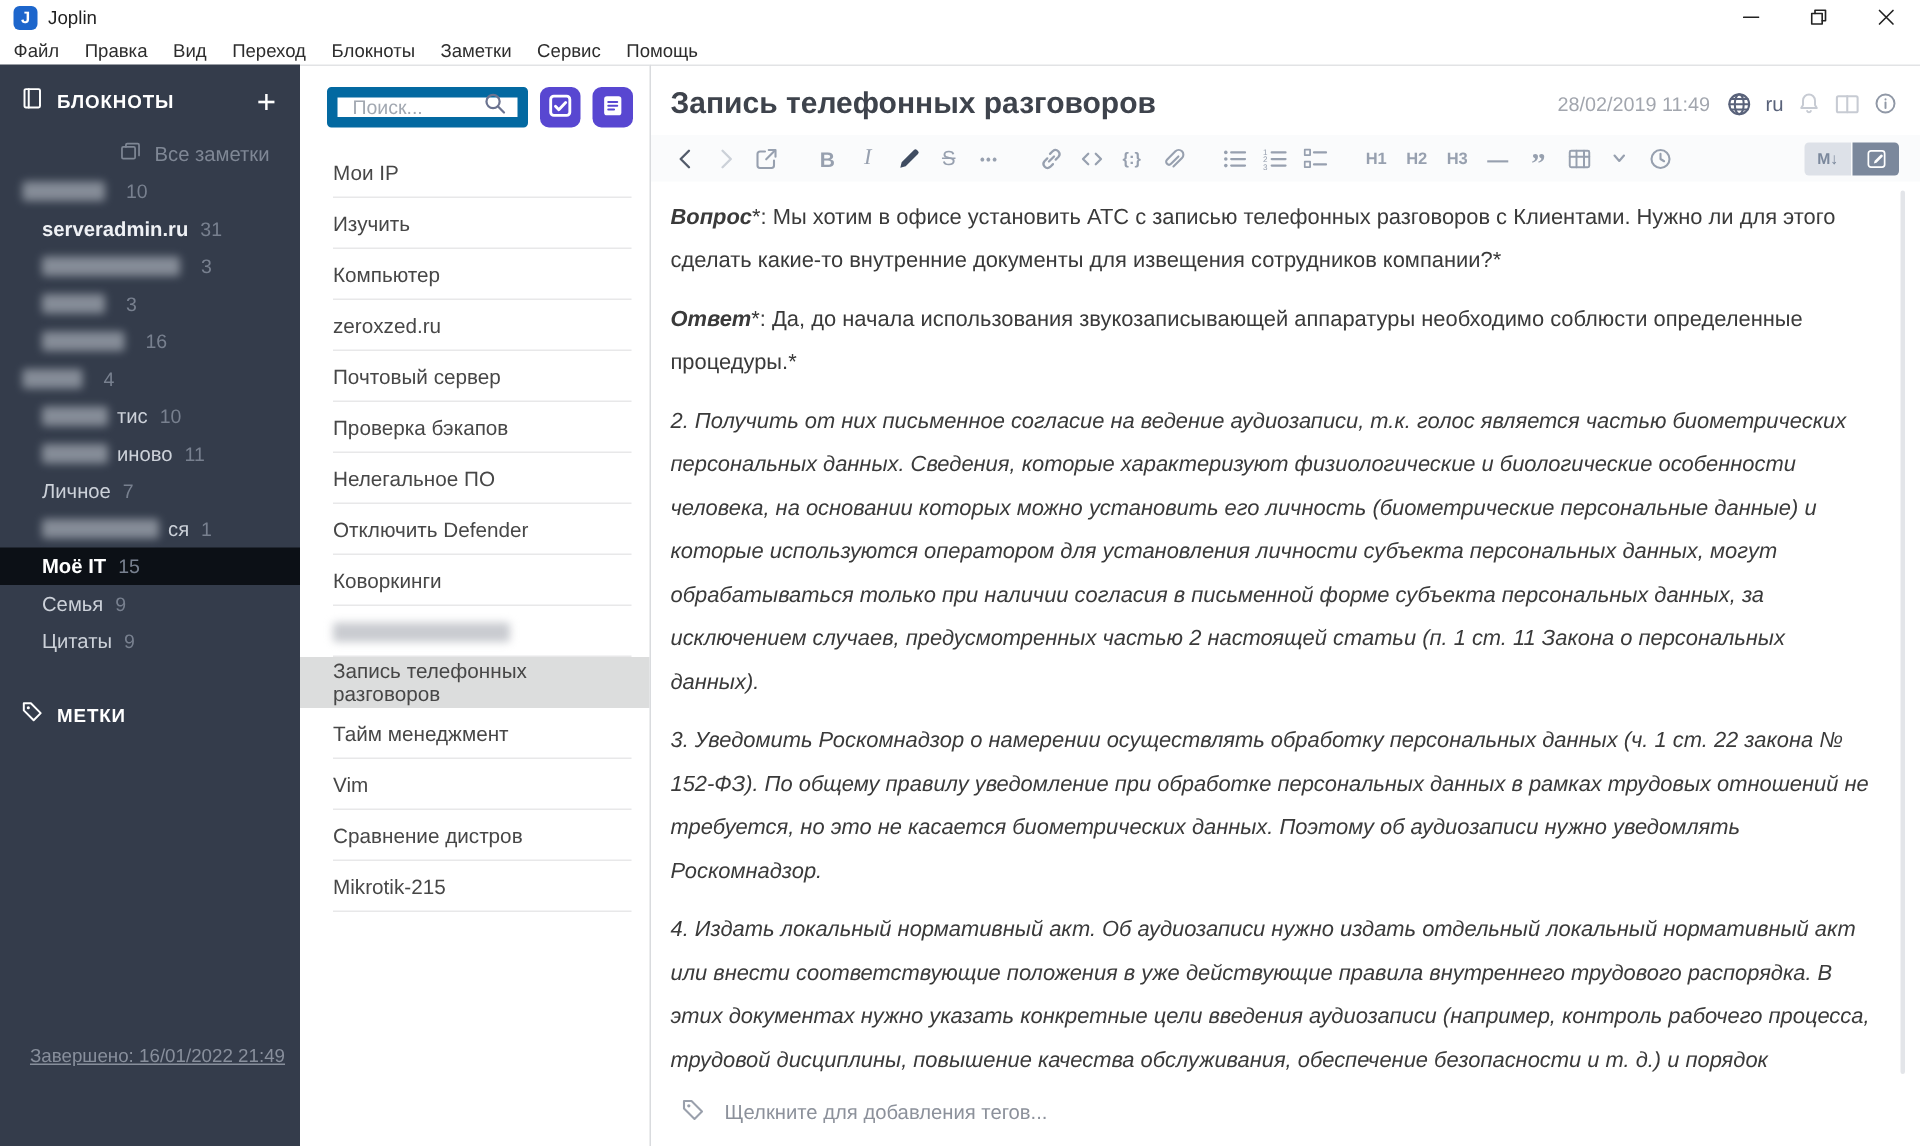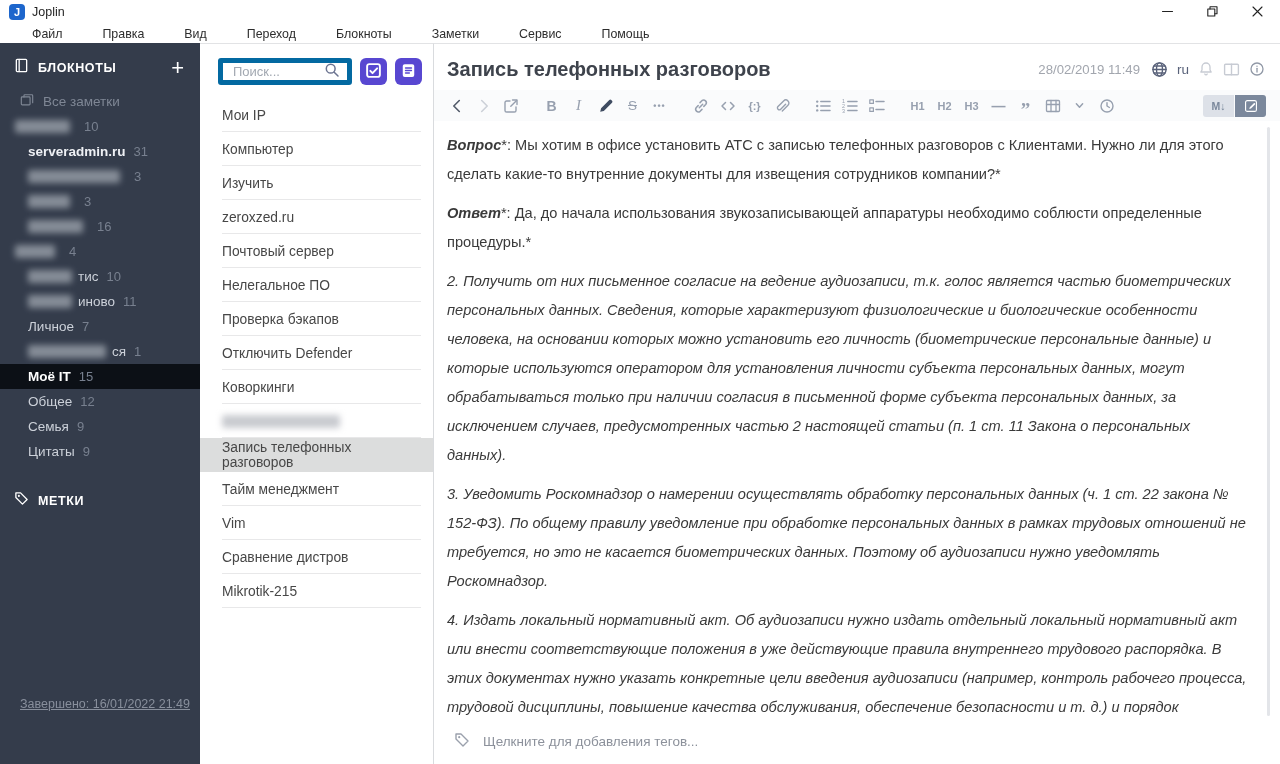--- a/index.html
+++ b/index.html
@@ -10,46 +10,46 @@
   .titlebar{height:24px;display:flex;align-items:center;padding-left:9px;background:#fff;}
   .logo{width:16px;height:16px;border-radius:4px;background:#1d66cc;color:#fff;font-size:11px;font-weight:bold;
         display:flex;align-items:center;justify-content:center;margin-right:7px;}
   .apptitle{font-size:12.5px;color:#1f1f1f;}
   .winctl{margin-left:auto;display:flex;height:24px;}
   .wbtn{width:45px;border:0;background:none;display:flex;align-items:center;justify-content:center;color:#1a1a1a;font-size:13px;padding:0;}
   .wbtn svg{width:11px;height:11px;}
 
   
   .menubar{height:19px;display:flex;align-items:center;gap:17px;padding-left:9px;background:#fff;font-size:12.4px;color:#2d2d2d;}
-  .menu-item{cursor:default;margin-left:23px;}
+  .menu-item{cursor:default;}
 
   
   .main{display:flex;height:721px;}
 
   
   .sidebar{width:200px;flex-shrink:0;background:#343c4b;position:relative;color:#ccd1d9;}
   .sb-header{margin:15px 14px 12px 14px;display:flex;align-items:center;gap:9px;}
   .sb-title{flex:1;font-size:12.5px;font-weight:bold;color:#fff;letter-spacing:.6px;}
   .sb-plus{font-size:22px;line-height:16px;color:#fff;background:none;border:0;padding:0 2px;}
-  .sb-allnotes{height:25px;display:flex;align-items:center;gap:9px;padding-left:20px;color:#7f8795;font-size:13.5px;}
+  .sb-allnotes{height:25px;display:flex;align-items:center;gap:9px;padding-left:44px;color:#7f8795;font-size:13.5px;margin-left:36px;}
   .sb-row{height:25px;display:flex;align-items:center;font-size:13.5px;padding-right:27px;}
   .sb-row .cnt{margin-left:8px;color:#78808f;font-size:13px;font-weight:400;}
   .sb-row.sel{background:#0c1016;color:#fff;font-weight:bold;}
   .sb-row.bright{color:#eef0f4;font-weight:bold;}
   .blur{display:inline-block;height:13px;border-radius:2px;background:#9aa1ab;filter:blur(3px);opacity:.8;margin-right:6px;}
   .nlblur{background:#c9cbd0;opacity:1;}
   .sb-tags{margin:27px 14px 0 14px;display:flex;align-items:center;gap:9px;}
   .sb-status{position:absolute;left:20px;bottom:53px;font-size:12.5px;color:#888f9c;text-decoration:underline;}
   .sb-sync{position:absolute;left:12px;right:12px;bottom:12px;height:31px;border:1px solid #eceef2;border-radius:4px;
            background:transparent;color:#fff;font-size:13.5px;display:flex;align-items:center;justify-content:center;gap:9px;}
 
   
   .notelist{width:234px;flex-shrink:0;background:#fff;border-right:1px solid #d9dbde;border-top:1px solid #e2e3e5;}
   .nl-top{padding:14px 11px 13px 18px;display:flex;align-items:center;gap:8px;}
-  .search{flex:1;height:27px;border:5px solid #0369a1;border-radius:3px;display:flex;align-items:center;padding:0 7px 0 8px;min-width:0;}
+  .search{flex:1;height:27px;border:7px solid #0369a1;border-radius:3px;display:flex;align-items:center;padding:0 7px 0 8px;min-width:0;}
   .search input{border:0;outline:0;flex:1;min-width:0;font-size:13px;color:#333;background:none;}
   .search input::placeholder{color:#a2a8b1;}
   .nl-btn{width:27px;height:27px;flex-shrink:0;border:0;border-radius:6px;background:#5847d1;display:flex;align-items:center;justify-content:center;padding:0;}
   .nl-row{height:34px;display:flex;align-items:center;padding:0 10px 0 22px;font-size:13.8px;color:#474747;position:relative;}
   .nl-row:not(.sel)::after{content:'';position:absolute;left:22px;right:12px;bottom:0;height:1px;background:#e8e8e9;}
   .nl-row.sel{background:#dcdddd;}
 
   
   .editor{flex:1;min-width:0;background:#fff;border-top:1px solid #e2e3e5;display:flex;flex-direction:column;}
   .ed-header{height:46px;display:flex;align-items:center;padding:4px 15px 0 13px;}
@@ -204,24 +204,20 @@
           <div class="sb-row" style="padding-left:28px" data-name="sidebar-notebook-item">
             <span class="blur" style="width:78px"></span>
             <span>ся</span>
             <span class="cnt">1</span>
           </div>
           <div class="sb-row sel" style="padding-left:28px" data-name="sidebar-notebook-item">
             <span>Моё IT</span>
             <span class="cnt">15</span>
           </div>
           <div class="sb-row" style="padding-left:28px" data-name="sidebar-notebook-item">
-            <span>Общее</span>
-            <span class="cnt">12</span>
-          </div>
-          <div class="sb-row" style="padding-left:28px" data-name="sidebar-notebook-item">
             <span>Семья</span>
             <span class="cnt">9</span>
           </div>
           <div class="sb-row" style="padding-left:28px" data-name="sidebar-notebook-item">
             <span>Цитаты</span>
             <span class="cnt">9</span>
           </div>
         </div>
       <div class="sb-tags" data-name="tags-header-row">
         <span data-name="tag-icon">
@@ -269,36 +265,36 @@
                 </g>
               </svg>
           </span>
         </button>
       </div>
       <div id="nl-items" data-name="note-list">
           <div class="nl-row" data-name="note-list-item">
             <span>Мои IP</span>
           </div>
           <div class="nl-row" data-name="note-list-item">
+            <span>Изучить</span>
+          </div>
+          <div class="nl-row" data-name="note-list-item">
             <span>Компьютер</span>
           </div>
           <div class="nl-row" data-name="note-list-item">
-            <span>Изучить</span>
-          </div>
-          <div class="nl-row" data-name="note-list-item">
             <span>zeroxzed.ru</span>
           </div>
           <div class="nl-row" data-name="note-list-item">
             <span>Почтовый сервер</span>
           </div>
           <div class="nl-row" data-name="note-list-item">
+            <span>Проверка бэкапов</span>
+          </div>
+          <div class="nl-row" data-name="note-list-item">
             <span>Нелегальное ПО</span>
-          </div>
-          <div class="nl-row" data-name="note-list-item">
-            <span>Проверка бэкапов</span>
           </div>
           <div class="nl-row" data-name="note-list-item">
             <span>Отключить Defender</span>
           </div>
           <div class="nl-row" data-name="note-list-item">
             <span>Коворкинги</span>
           </div>
           <div class="nl-row" data-name="note-list-item">
             <span class="blur nlblur" style="width:118px"></span>
             <span></span>

